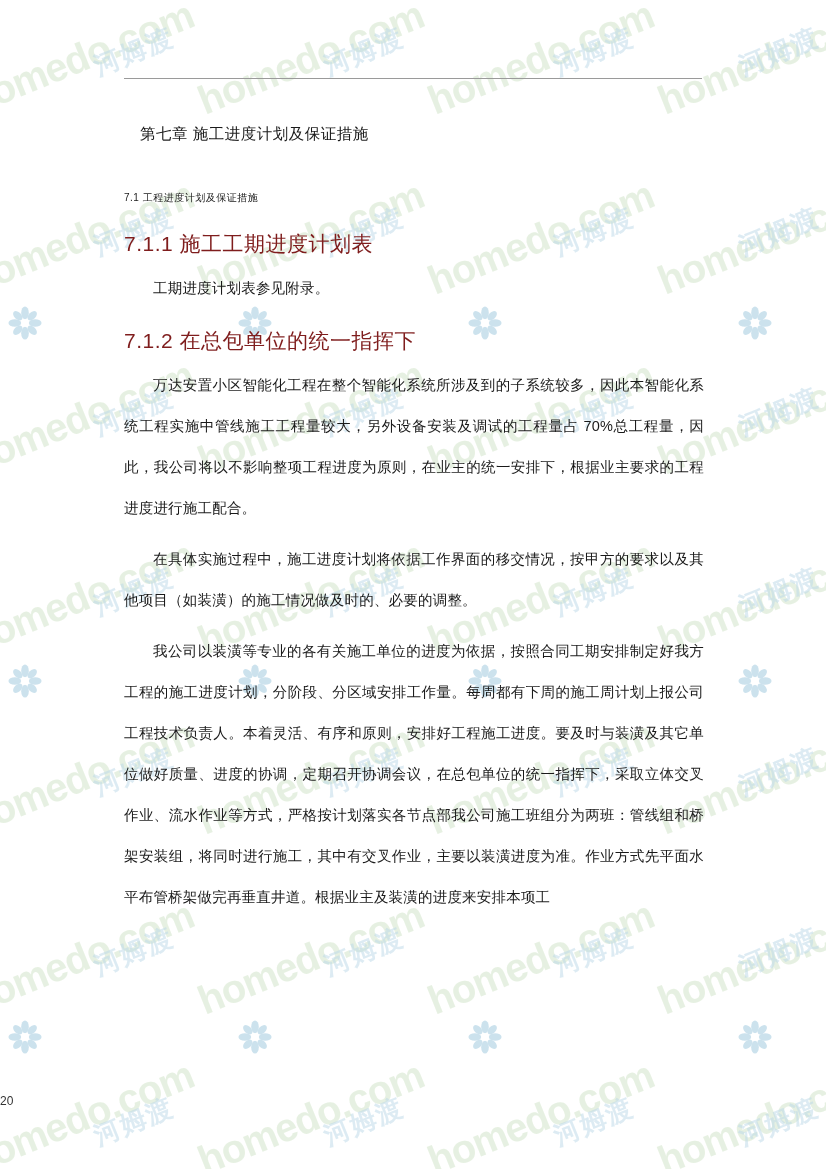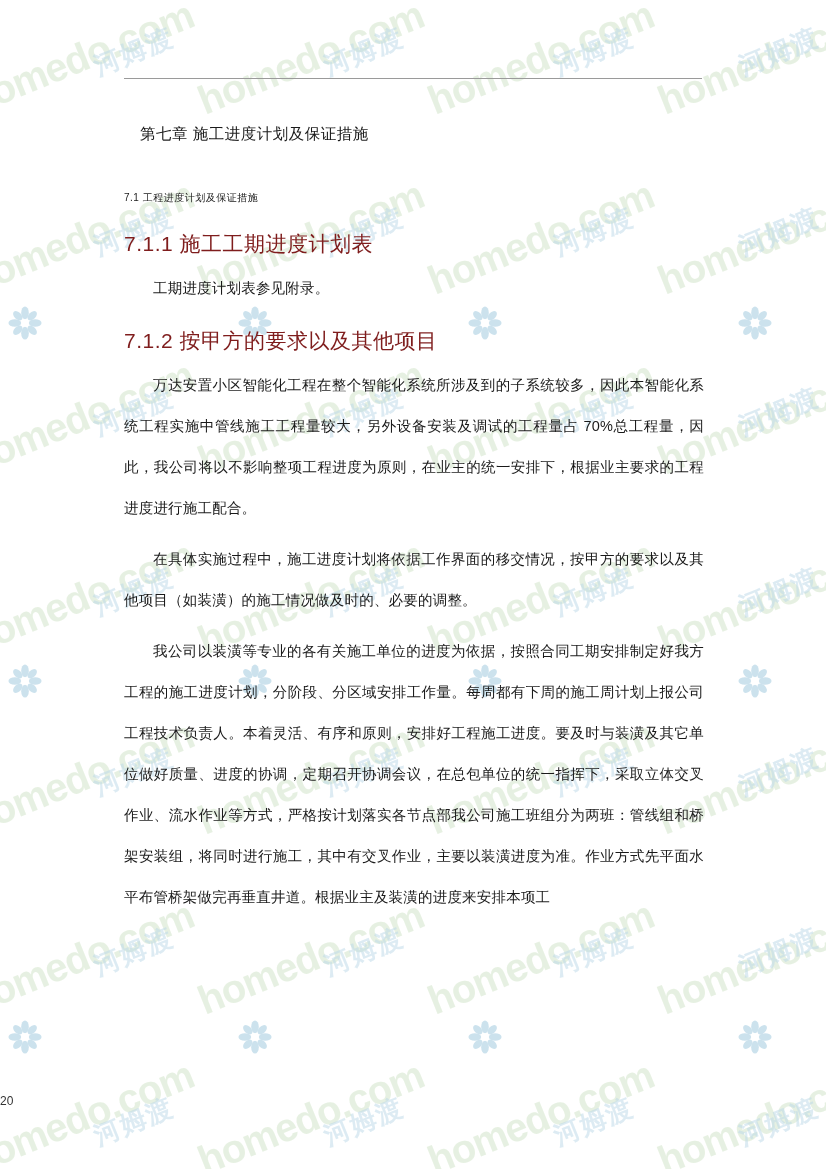--- a/index.html
+++ b/index.html
@@ -360,21 +360,21 @@
 
     <div class="body-area">
       <div class="h-chapter">第七章 施工进度计划及保证措施</div>
 
       <div class="h1">7.1 工程进度计划及保证措施</div>
 
       <div class="h2">7.1.1 施工工期进度计划表</div>
 
       <p class="para">工期进度计划表参见附录。</p>
 
-      <div class="h2">7.1.2 按甲方的要求以及其他项目</div>
+      <div class="h2">7.1.2 在总包单位的统一指挥下</div>
 
       <p class="para">万达安置小区智能化工程在整个智能化系统所涉及到的子系统较多，因此本智能化系统工程实施中管线施工工程量较大，另外设备安装及调试的工程量占 70%总工程量，因此，我公司将以不影响整项工程进度为原则，在业主的统一安排下，根据业主要求的工程进度进行施工配合。</p>
 
       <p class="para">在具体实施过程中，施工进度计划将依据工作界面的移交情况，按甲方的要求以及其他项目（如装潢）的施工情况做及时的、必要的调整。</p>
 
 
       <p class="para">我公司以装潢等专业的各有关施工单位的进度为依据，按照合同工期安排制定好我方工程的施工进度计划，分阶段、分区域安排工作量。每周都有下周的施工周计划上报公司工程技术负责人。本着灵活、有序和原则，安排好工程施工进度。要及时与装潢及其它单位做好质量、进度的协调，定期召开协调会议，在总包单位的统一指挥下，采取立体交叉作业、流水作业等方式，严格按计划落实各节点部我公司施工班组分为两班：管线组和桥架安装组，将同时进行施工，其中有交叉作业，主要以装潢进度为准。作业方式先平面水平布管桥架做完再垂直井道。根据业主及装潢的进度来安排本项工</p>
     </div>
 
     <div class="page-number">20</div>

